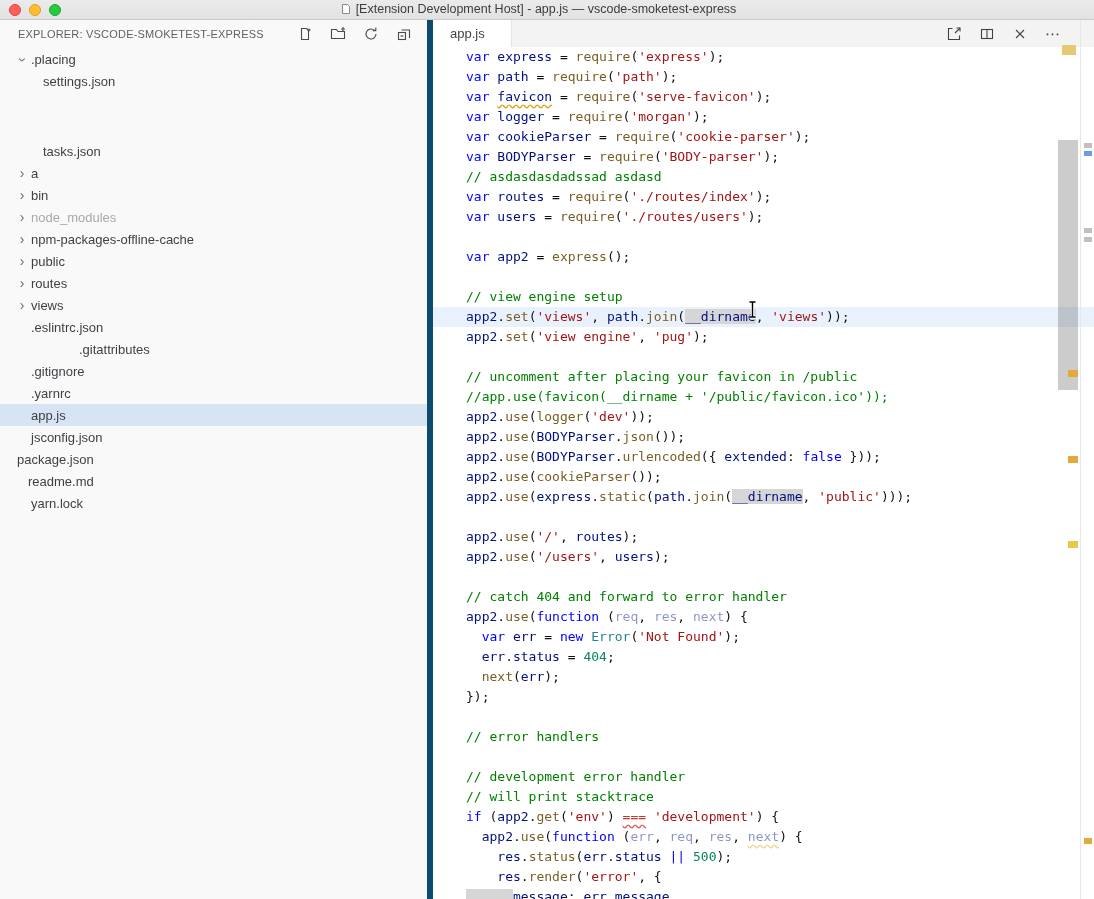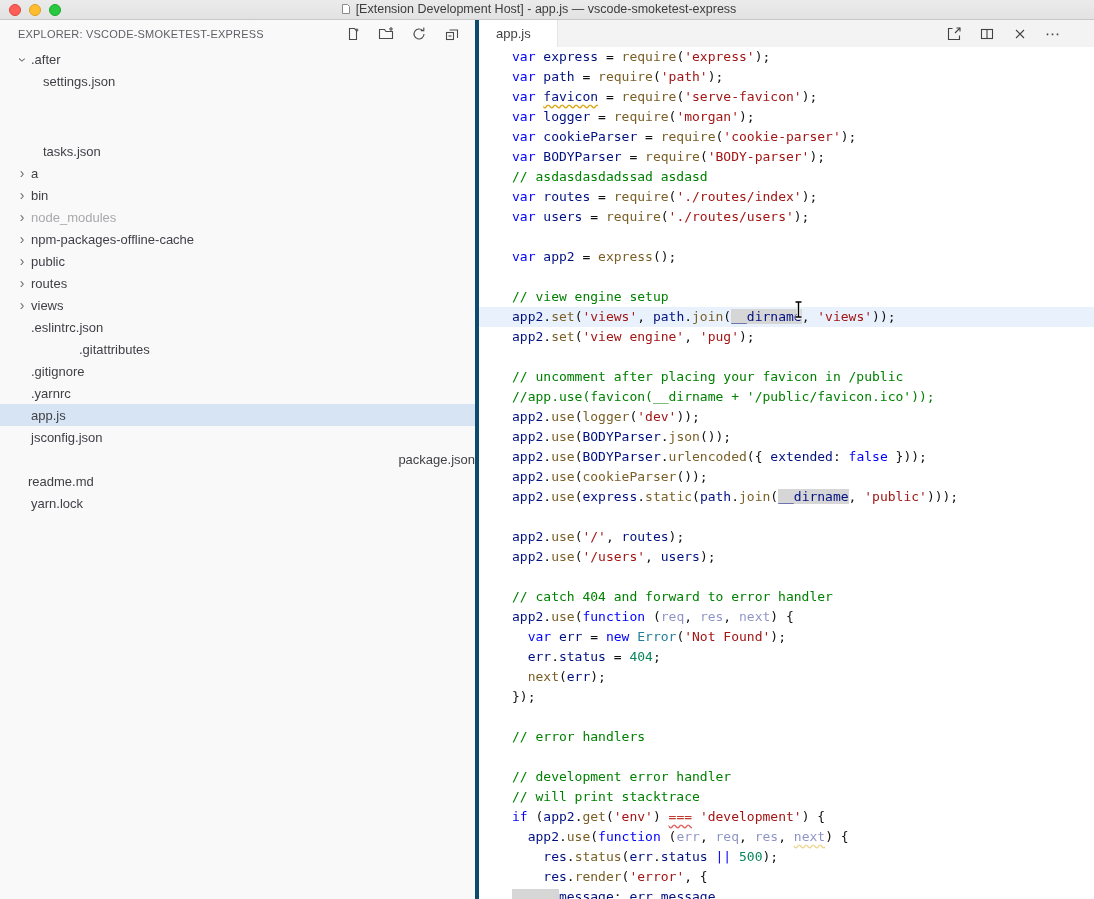--- a/index.html
+++ b/index.html
@@ -25,21 +25,21 @@
     position:absolute; left:0; right:17px; text-align:center;
     font-size:12.5px; color:#3d3d3d; line-height:20px; white-space:nowrap;
   }
   .doc-ico { display:inline-block; vertical-align:-2px; margin-right:5px; }
 
   
   .main { display:flex; height:879px; }
 
   
   .sidebar {
-    width:479px; background:#f9f9f9; border-right:4px solid #0c4a6e;
+    width:433px; background:#f9f9f9; border-right:6px solid #0c4a6e;
     flex:none; overflow:hidden;
   }
   .sb-header { height:28px; display:flex; align-items:center; padding:0 14px 0 18px; }
   .sb-title { flex:1; font-size:11px; color:#5f5f66; letter-spacing:.2px; white-space:nowrap; }
   .sb-actions { display:flex; gap:15px; }
   .icon-btn { width:18px; height:18px; display:flex; align-items:center; justify-content:center; cursor:pointer; }
   .icon-btn svg { stroke:#4a4a4a; fill:none; stroke-width:1.1; }
 
   .tree { font-size:13px; color:#3f3f46; }
   .tree-row { height:22px; display:flex; align-items:center; white-space:nowrap; cursor:pointer; }
@@ -146,21 +146,21 @@
               <rect x="2.5" y="6.5" width="7" height="7"></rect>
                 <path d="M4.5 10h3"></path>
                 <path d="M5.5 4h8v8"></path>
             </svg>
           </div>
         </div>
       </div>
       <div class="tree">
           <div class="tree-row" style="padding-left: 14px;">
             <span class="chev open">›</span>
-            <span class="tree-label">.after</span>
+            <span class="tree-label">.placing</span>
           </div>
           <div class="tree-row" style="padding-left: 26px;">
             <span class="chev"></span>
             <span class="tree-label">settings.json</span>
           </div>
           <div class="tree-row" style="padding-left: 26px; margin-top: 48px;">
             <span class="chev"></span>
             <span class="tree-label">tasks.json</span>
           </div>
           <div class="tree-row" style="padding-left: 14px;">
@@ -208,21 +208,21 @@
             <span class="tree-label">.yarnrc</span>
           </div>
           <div class="tree-row selected" style="padding-left: 14px;">
             <span class="chev"></span>
             <span class="tree-label">app.js</span>
           </div>
           <div class="tree-row" style="padding-left: 14px;">
             <span class="chev"></span>
             <span class="tree-label">jsconfig.json</span>
           </div>
-          <div class="tree-row" style=" justify-content: flex-end;">
+          <div class="tree-row" style="">
             <span class="chev"></span>
             <span class="tree-label">package.json</span>
           </div>
           <div class="tree-row" style="padding-left: 11px;">
             <span class="chev"></span>
             <span class="tree-label">readme.md</span>
           </div>
           <div class="tree-row" style="padding-left: 14px;">
             <span class="chev"></span>
             <span class="tree-label">yarn.lock</span>

